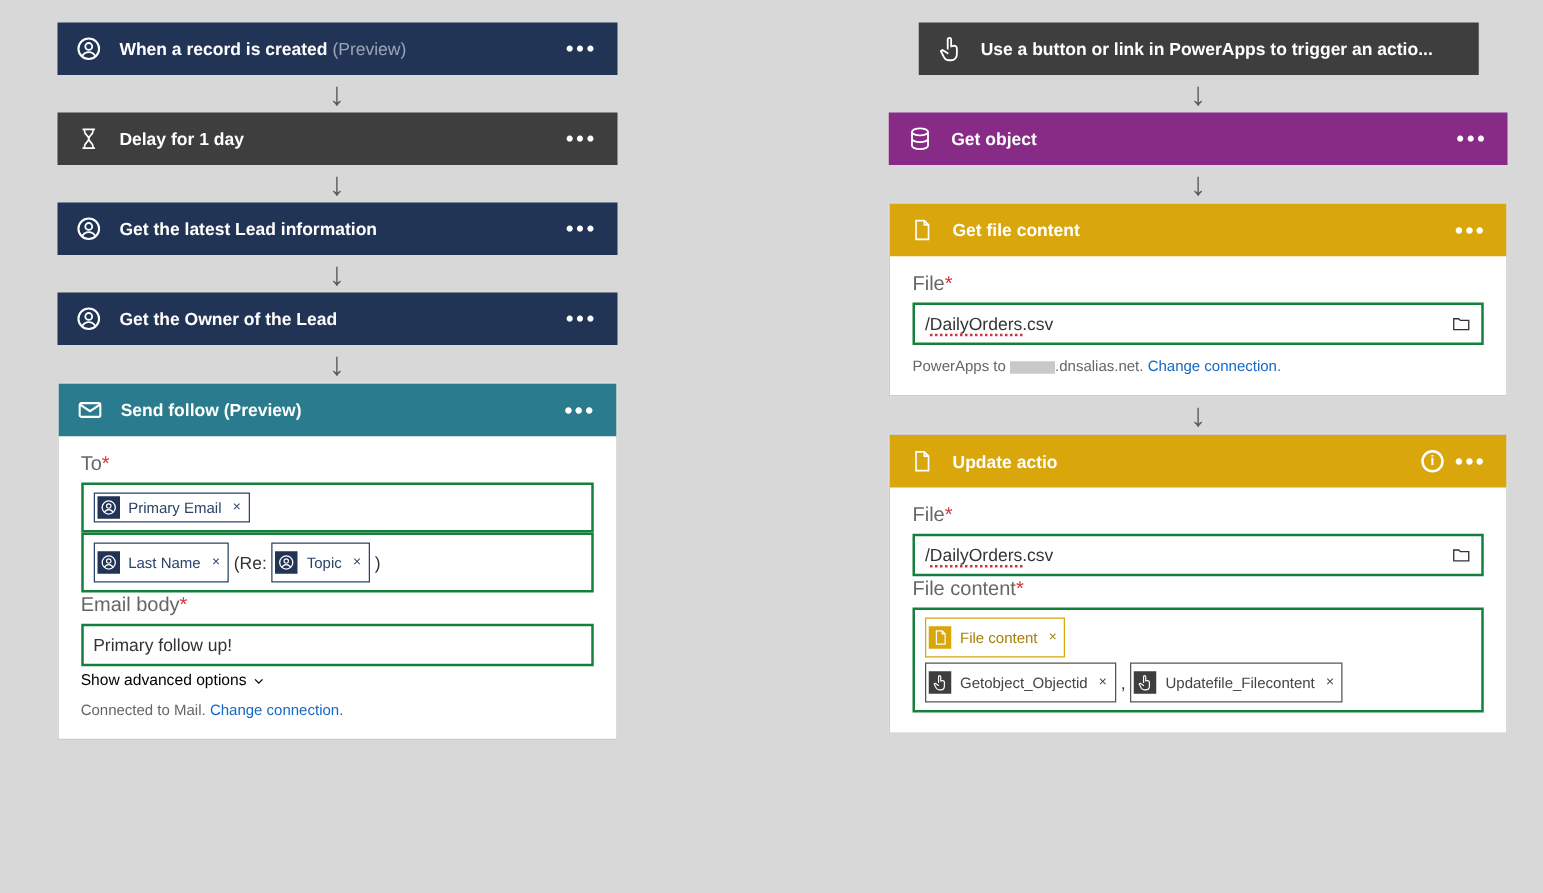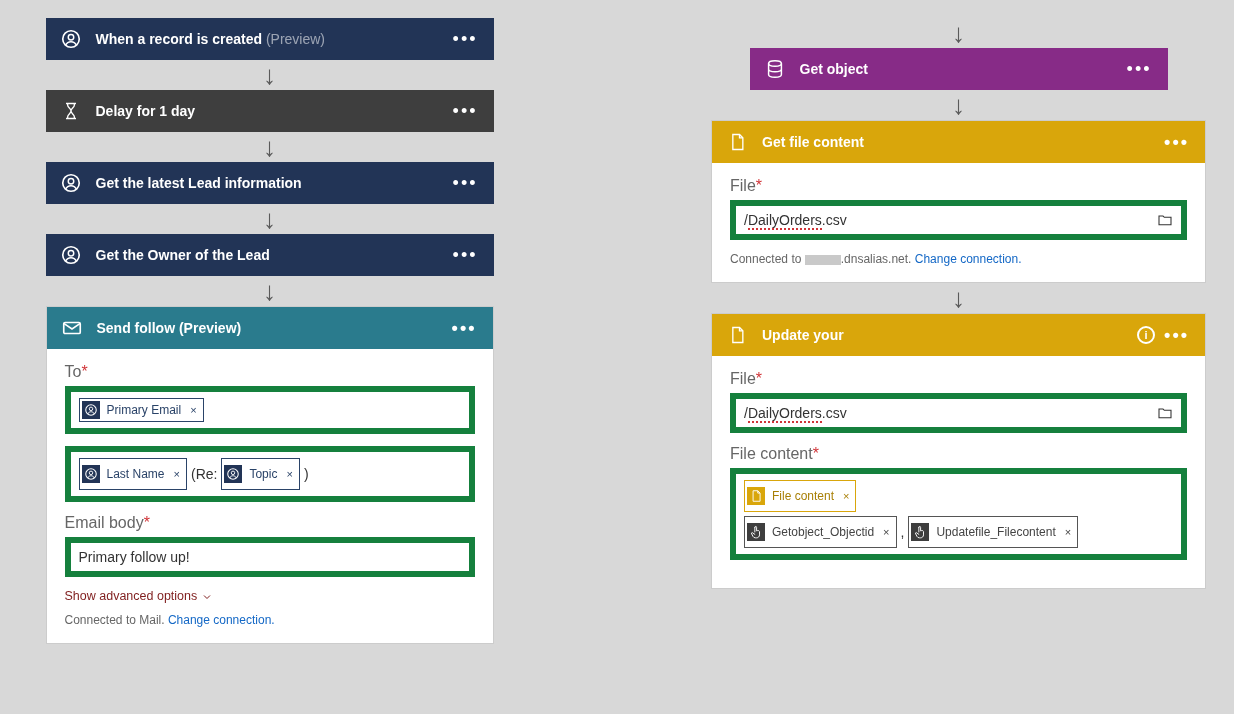--- a/index.html
+++ b/index.html
@@ -72,23 +72,22 @@
   .card .hdr .info-icon {
     position:absolute; right:50px; top:50%; transform:translateY(-50%);
     width:18px;height:18px;border:2px solid #fff;border-radius:50%;
     display:flex;align-items:center;justify-content:center;font-size:11px;font-weight:bold;
   }
 
   .body { padding: 12px 18px 16px 18px; }
   .flabel { font-size: 16px; color: #666; margin: 2px 0 5px 0; }
   .flabel .req { color: #d13438; }
   .fieldbox {
-    border: 6px solid #15803d;
+    border: 2px solid #15803d;
     padding: 6px 8px;
-    margin-bottom: 12px;
     min-height: 34px;
     display:flex;align-items:center;flex-wrap:wrap;gap:4px;
     position: relative;
     font-size:14px;
   }
   .fieldbox .folder-btn {
     position:absolute; right:6px; top:50%; transform:translateY(-50%);
     width:20px;height:16px;cursor:pointer;
   }
 
@@ -100,21 +99,21 @@
   .token .tico { width:18px;height:18px;display:flex;align-items:center;justify-content:center; }
   .token .tx { padding:0 3px; }
   .token .rm { cursor:pointer; font-size:11px; padding:0 2px;}
   .token.navy { background:#fff;color:#2a4368;border-color:#2a4368; }
   .token.navy .tico { background:#223456;color:#fff; }
   .token.gold { background:#fff;color:#a87f05;border-color:#d9a60b; }
   .token.gold .tico { background:#d9a60b;color:#fff; }
   .token.gray { background:#fff;color:#444;border-color:#555;justify-content:space-between; }
   .token.gray .tico { background:#3e3e3e;color:#fff; }
 
-  .adv { font-size: 12.5px; color:#7f1d1d; cursor:pointer; display:flex;align-items:flex-end;gap:4px;margin-top:4px; }
+  .adv { font-size: 12.5px; color:#000000; cursor:pointer; display:flex;align-items:flex-end;gap:4px;margin-top:4px; }
   .conn { font-size: 12px; color:#666; margin-top:10px; }
   .conn .redact { display:inline-block;width:36px;height:10px;background:#c9c9c9;vertical-align:middle;}
   .conn a { color:#1468c6; text-decoration:none; cursor:pointer; }
 
   .underline-dash { border-bottom: 2px dotted #d13438; }
 
   svg { display:block; }
 </style>
 </head>
 <body>
@@ -266,24 +265,32 @@
         <span>Connected to Mail.</span>
         <a>Change connection.</a>
       </div>
     </div>
   </div>
 
 </div>
 
 <div class="flow-col right">
 
-
-  <div class="arrow">↓</div>
-
-  <div class="step purple" style="width:418px">
+  <div class="step gray">
+    <span class="icon-slot">
+          <svg width="22" height="22">
+            <use href="#i-tap"></use>
+          </svg>
+        </span>
+    <span class="title">Use a button or link in PowerApps to trigger an actio...</span>
+  </div>
+
+  <div class="arrow">↓</div>
+
+  <div class="step purple" style="width:495px">
     <span class="icon-slot">
           <svg width="22" height="22">
             <use href="#i-db"></use>
           </svg>
         </span>
     <span class="title">Get object</span>
     <span class="ellipsis">•••</span>
   </div>
 
   <div class="arrow">↓</div>
@@ -302,36 +309,36 @@
       <div class="flabel"><span>File</span><span class="req">*</span></div>
       <div class="fieldbox">
         <span>/<span class="underline-dash">DailyOrders</span>.csv</span>
         <span class="folder-btn">
               <svg width="20" height="16">
                 <use href="#i-folder"></use>
               </svg>
             </span>
       </div>
       <div class="conn">
-        <span>Connected to </span><span class="redact"></span><span>.dnsalias.net.</span>
+        <span>PowerApps to </span><span class="redact"></span><span>.dnsalias.net.</span>
         <a>Change connection.</a>
       </div>
     </div>
   </div>
 
   <div class="arrow">↓</div>
 
   <div class="card right">
     <div class="hdr gold">
       <span class="icon-slot">
             <svg width="20" height="20">
               <use href="#i-file"></use>
             </svg>
           </span>
-      <span>Update your</span>
+      <span>Update actio</span>
       <span class="info-icon">i</span>
       <span class="ellipsis">•••</span>
     </div>
     <div class="body">
       <div class="flabel"><span>File</span><span class="req">*</span></div>
       <div class="fieldbox">
         <span>/<span class="underline-dash">DailyOrders</span>.csv</span>
         <span class="folder-btn">
               <svg width="20" height="16">
                 <use href="#i-folder"></use>

